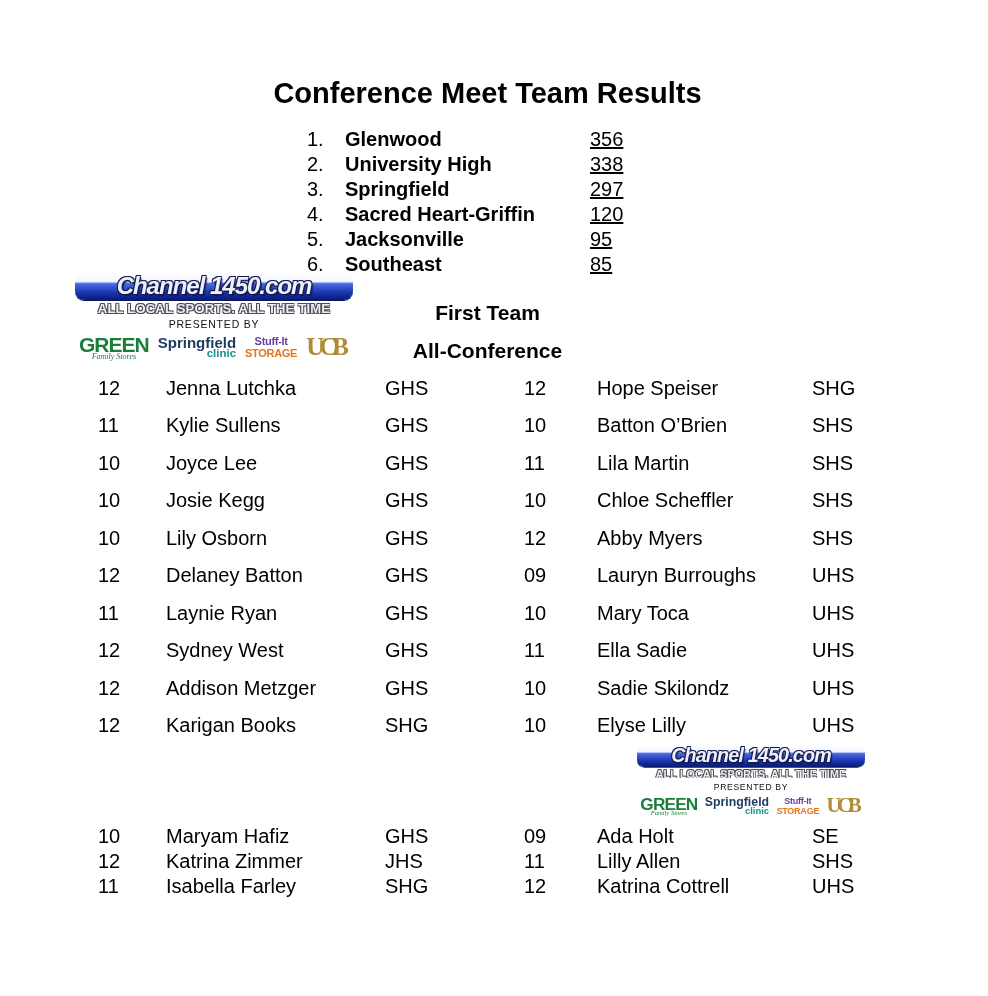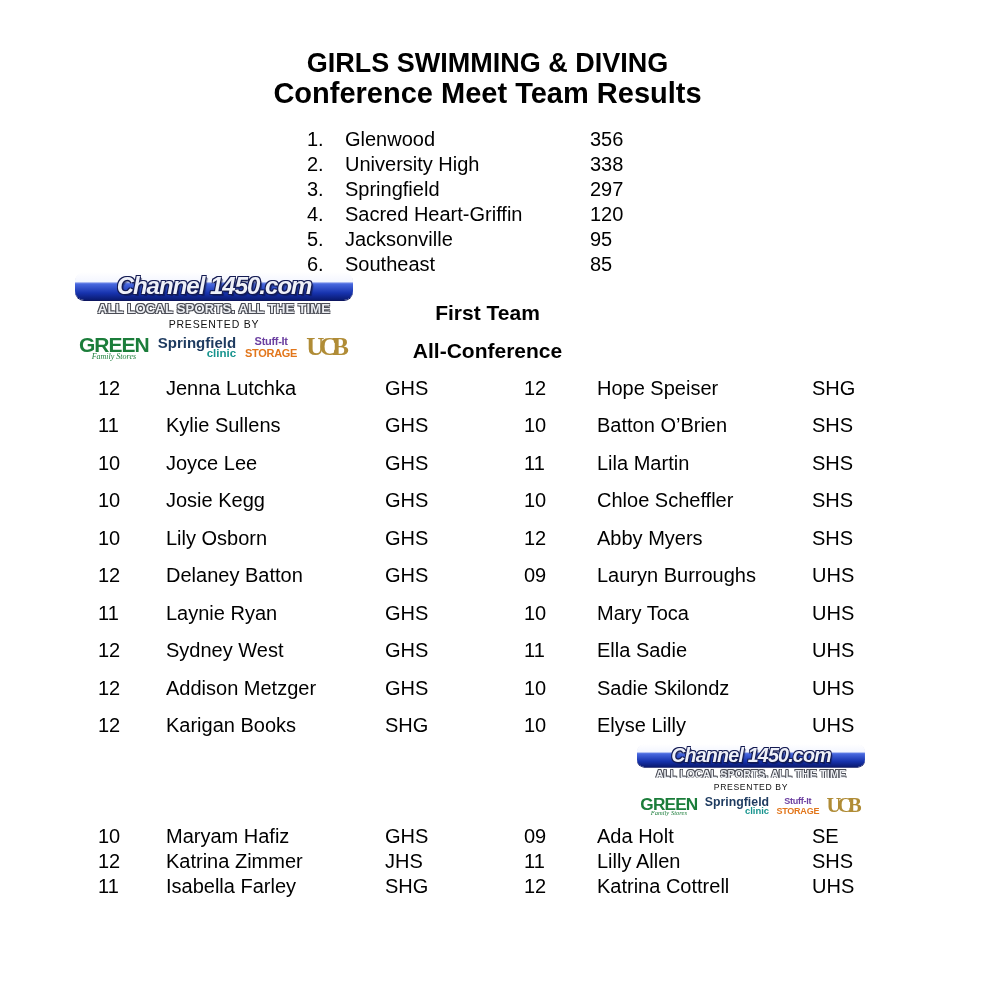--- a/index.html
+++ b/index.html
@@ -12,22 +12,22 @@
   .title1 { font-size:27px; }
   .title2 { font-size:29px; }
   .sec    { font-size:21px; }
 
   
   .row { position:absolute; left:0; width:988px; height:24px; font-size:20px; line-height:24px; }
   .c   { position:absolute; white-space:nowrap; }
 
   
   .rk { left:307px; }
-  .tm { left:345px; }
-  .sc { left:590px; }
+  .tm { left:345px;font-weight:bold; }
+  .sc { left:590px;text-decoration:underline; }
 
   
   .gl { left:98px;  }
   .nl { left:166px; }
   .sl { left:385px; }
   .gr { left:524px; }
   .nr { left:597px; }
   .sr { left:812px; }
 
   
@@ -60,21 +60,20 @@
   .sp-stuffit { display:flex; flex-direction:column; align-items:center; line-height:1; }
   .sp-stuff-main { font-size:11px; font-weight:900; color:#6b3fa0; letter-spacing:-.3px; }
   .sp-stuff-sub  { font-size:11px; font-weight:900; color:#e2761b; letter-spacing:-.3px; margin-top:1px; }
   .sp-ucb { font-family:"Liberation Serif", serif; font-size:25px; font-weight:bold; color:#b08c36; letter-spacing:-5px; padding-right:5px; }
 </style>
 </head>
 <body>
 
 <div class="page">
 
-  <div class="hdr title1" style="top:48px">GIRLS SWIMMING &amp; DIVING</div>
   <div class="hdr title2" style="top:77px">Conference Meet Team Results</div>
 
   <div class="row" style="top:127px">
     <span class="c rk">1.</span>
     <span class="c tm">Glenwood</span>
     <span class="c sc">356</span>
   </div>
   <div class="row" style="top:152px">
     <span class="c rk">2.</span>
     <span class="c tm">University High</span>

